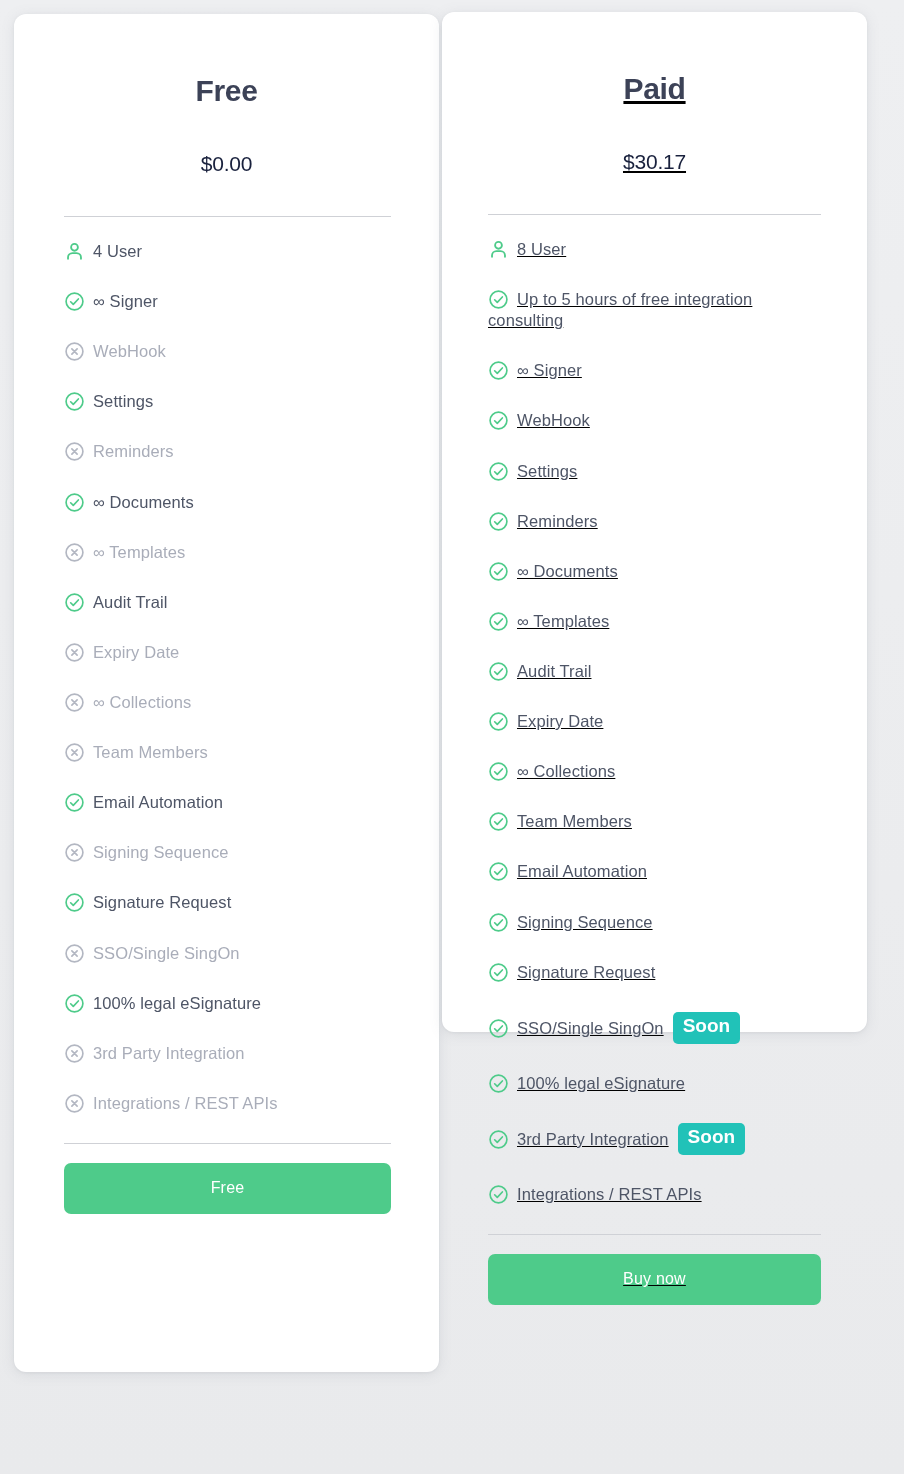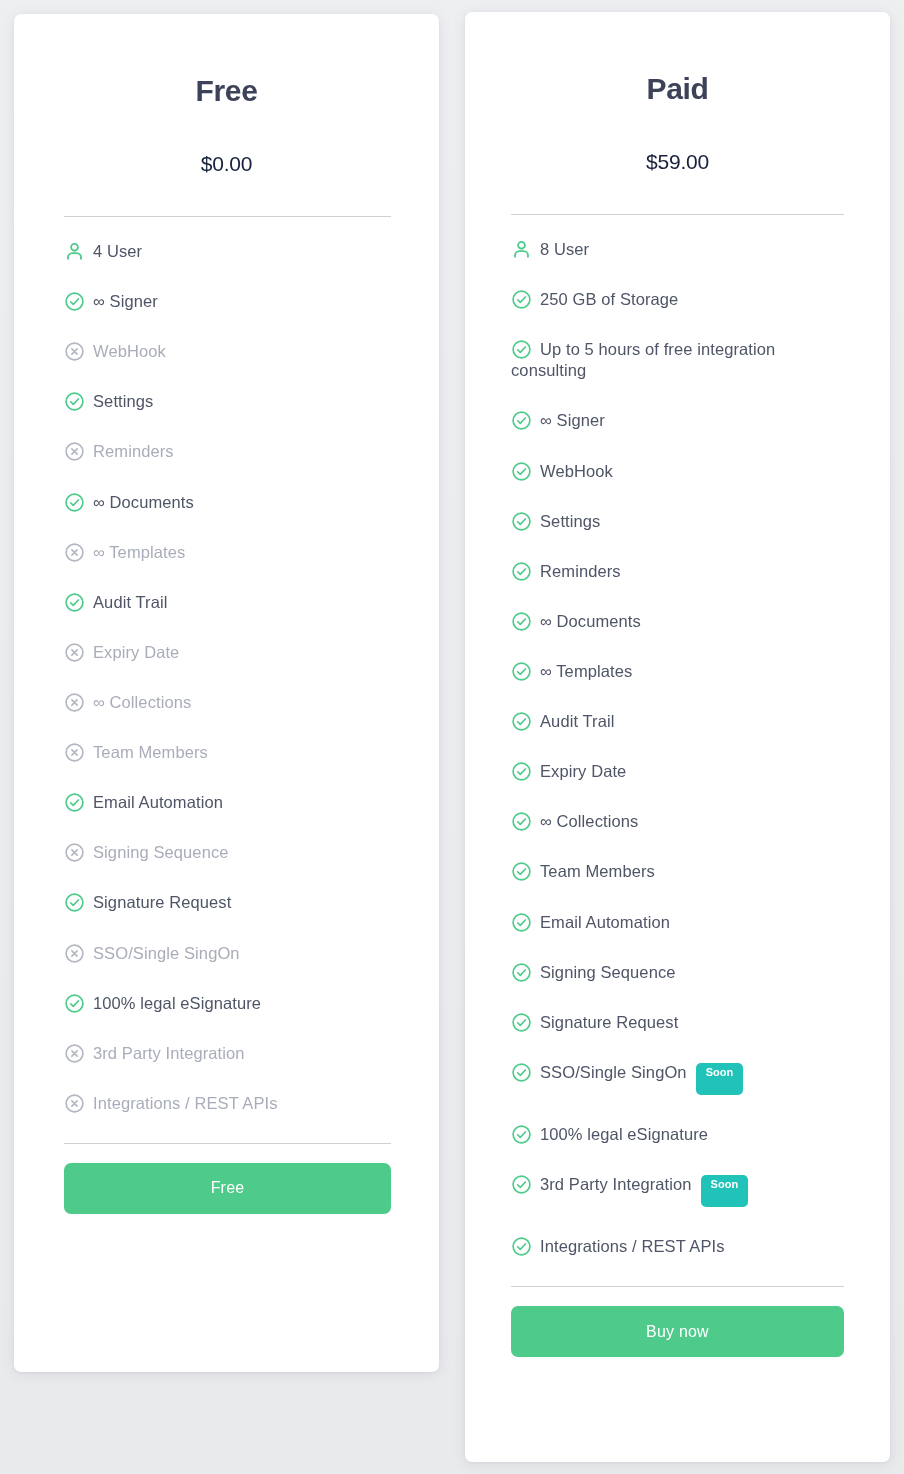--- a/index.html
+++ b/index.html
@@ -18,40 +18,41 @@
   #page {
     position: relative;
     width: 904px;
     height: 1474px;
     background: linear-gradient(180deg, #eeeff1 0%, #ebecee 60%, #e9eaec 100%);
   }
 
   .card {
     position: absolute;
     background: #ffffff;
-    border-radius: 7px;
+    border-radius: 12px;
     box-shadow: 0 2px 14px rgba(110,115,130,0.13), 0 1px 3px rgba(110,115,130,0.10);
     box-sizing: border-box;
   }
 
   
   #card-free {
     left: 14px;
     top: 14px;
     width: 425px;
     height: 1358px;
     padding: 0 38px;
   }
   
   #card-paid {
-    left: 465px;
+    left: 442px;
     top: 12px;
     width: 425px;
-    height: 1450px;
+    height: 1020px;
     padding: 0 36px;
+    text-decoration: underline;
   }
 
   .plan-name {
     text-align: center;
     font-size: 30px;
     font-weight: bold;
     color: #3c4257;
     letter-spacing: -0.3px;
     margin: 0;
     padding-top: 62px;
@@ -115,24 +116,24 @@
   }
 
   .feature.strong .label {
     color: #4e5566;
   }
 
   .badge {
     display: inline-block;
     background: #21c2b8;
     color: #ffffff;
-    font-size: 11px;
+    font-size: 19px;
     font-weight: bold;
     border-radius: 5px;
-    padding: 4px 10px 17px 10px;
+    padding: 4px 10px 9px 10px;
     margin-left: 9px;
     vertical-align: 2px;
     line-height: 1;
   }
 
   .bottom-divider {
     height: 1px;
     background: #cfd1d6;
   }
 
@@ -241,31 +242,27 @@
             </svg></span><span class="label">Integrations / REST APIs</span></li>
       </ul>
     <div class="bottom-divider"></div>
     <div class="cta-wrap">
       <button class="cta">Free</button>
     </div>
   </section>
 
   <section class="card" id="card-paid">
     <h2 class="plan-name">Paid</h2>
-    <div class="plan-price">$59.00</div>
+    <div class="plan-price">$30.17</div>
     <div class="divider"></div>
     <ul class="features">
         <li class="feature strong"><span class="icon"><svg viewBox="0 0 24 24" fill="none" stroke="#4ecb8a" stroke-width="2.1" stroke-linecap="round" stroke-linejoin="round">
               <circle cx="12" cy="7.2" r="3.9"></circle>
               <path d="M4.6 20.4v-1.6a5 5 0 0 1 5-5h4.8a5 5 0 0 1 5 5v1.6"></path>
             </svg></span><span class="label">8 User</span></li>
-        <li class="feature strong"><span class="icon"><svg viewBox="0 0 24 24" fill="none" stroke="#4ecb8a" stroke-width="1.9" stroke-linecap="round" stroke-linejoin="round">
-              <circle cx="12" cy="12" r="9.6"></circle>
-              <path d="M7.6 12.3l3 3 5.8-6.2"></path>
-            </svg></span><span class="label">250 GB of Storage</span></li>
         <li class="feature strong"><span class="icon"><svg viewBox="0 0 24 24" fill="none" stroke="#4ecb8a" stroke-width="1.9" stroke-linecap="round" stroke-linejoin="round">
               <circle cx="12" cy="12" r="9.6"></circle>
               <path d="M7.6 12.3l3 3 5.8-6.2"></path>
             </svg></span><span class="label">Up to 5 hours of free integration consulting</span></li>
         <li class="feature strong"><span class="icon"><svg viewBox="0 0 24 24" fill="none" stroke="#4ecb8a" stroke-width="1.9" stroke-linecap="round" stroke-linejoin="round">
               <circle cx="12" cy="12" r="9.6"></circle>
               <path d="M7.6 12.3l3 3 5.8-6.2"></path>
             </svg></span><span class="label">∞ Signer</span></li>
         <li class="feature strong"><span class="icon"><svg viewBox="0 0 24 24" fill="none" stroke="#4ecb8a" stroke-width="1.9" stroke-linecap="round" stroke-linejoin="round">
               <circle cx="12" cy="12" r="9.6"></circle>

